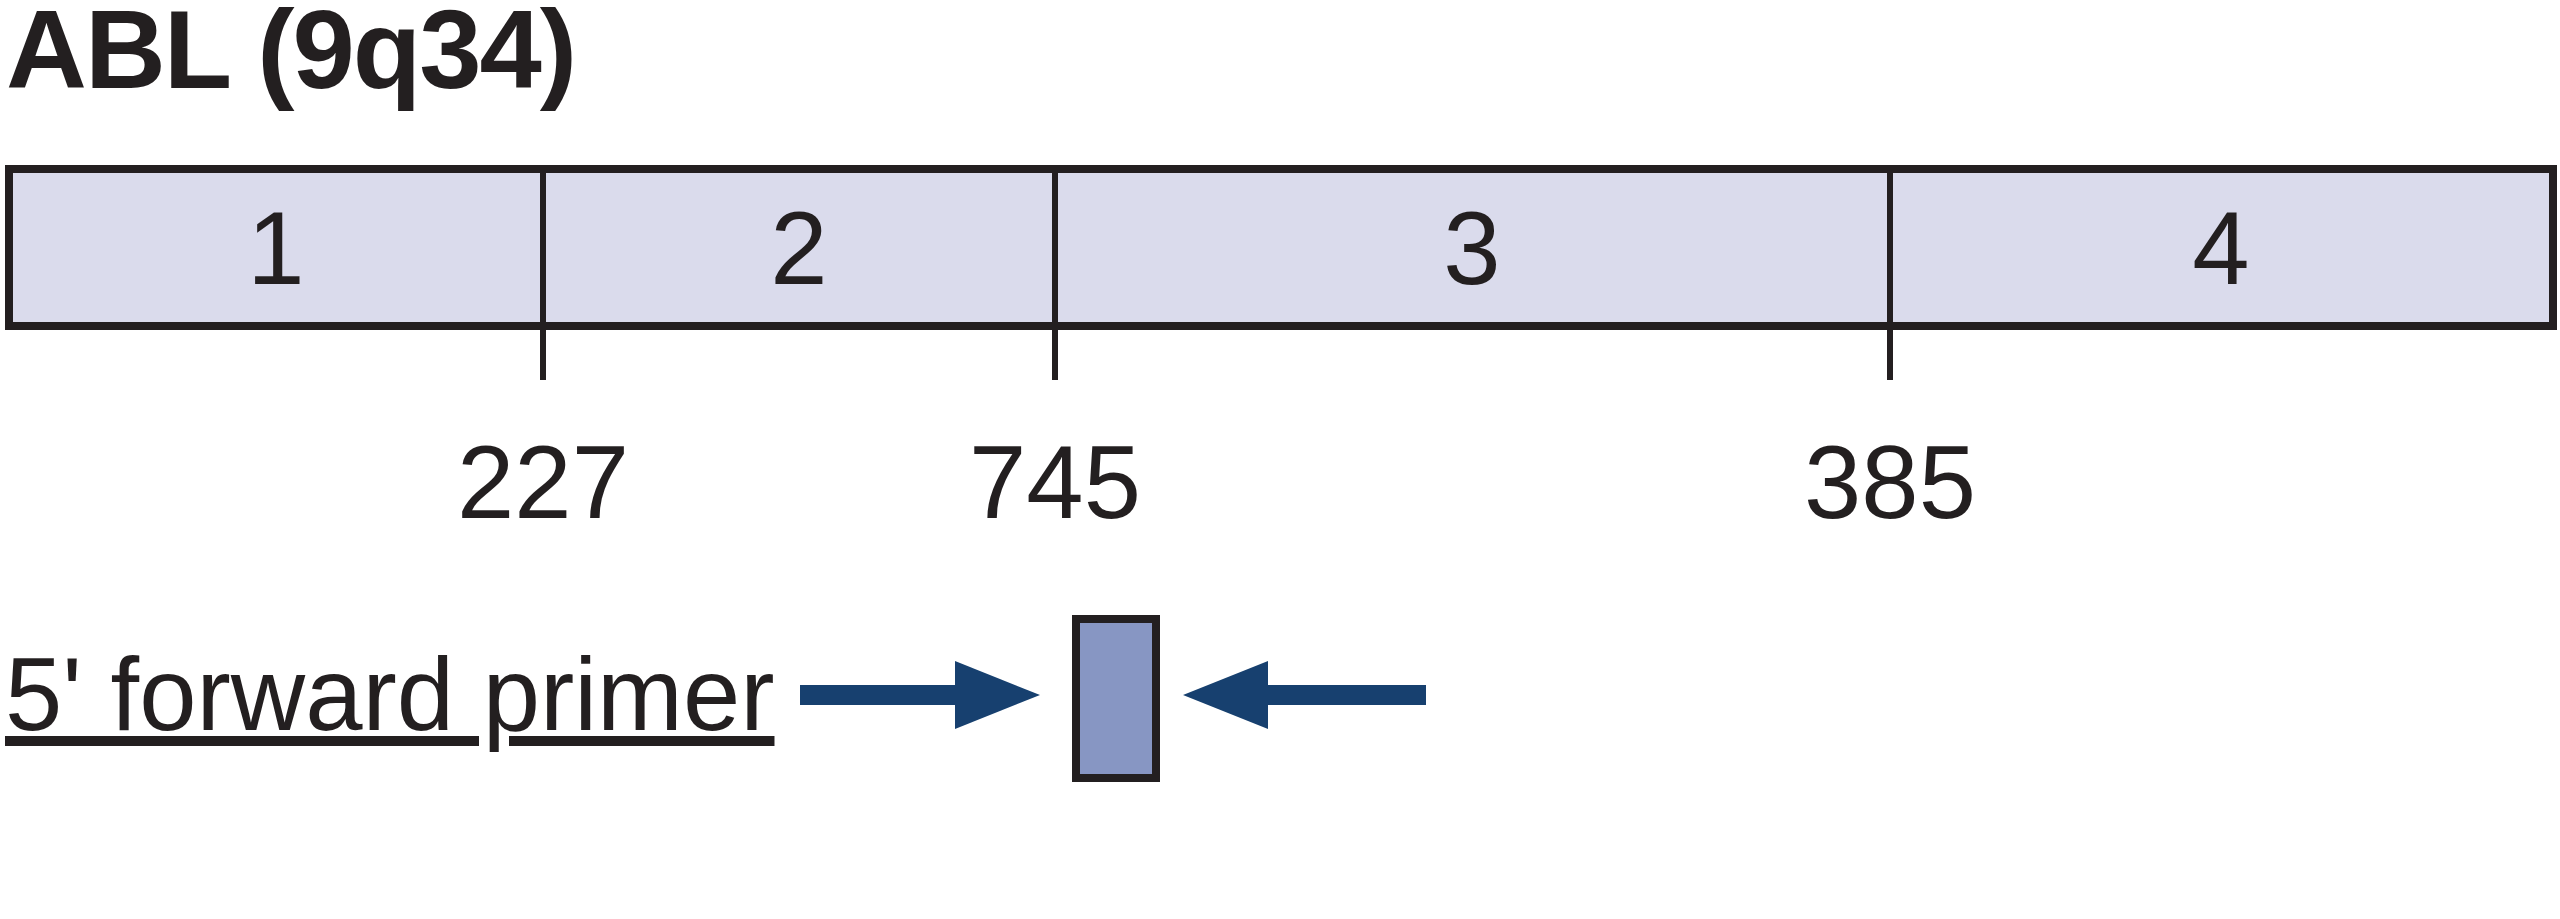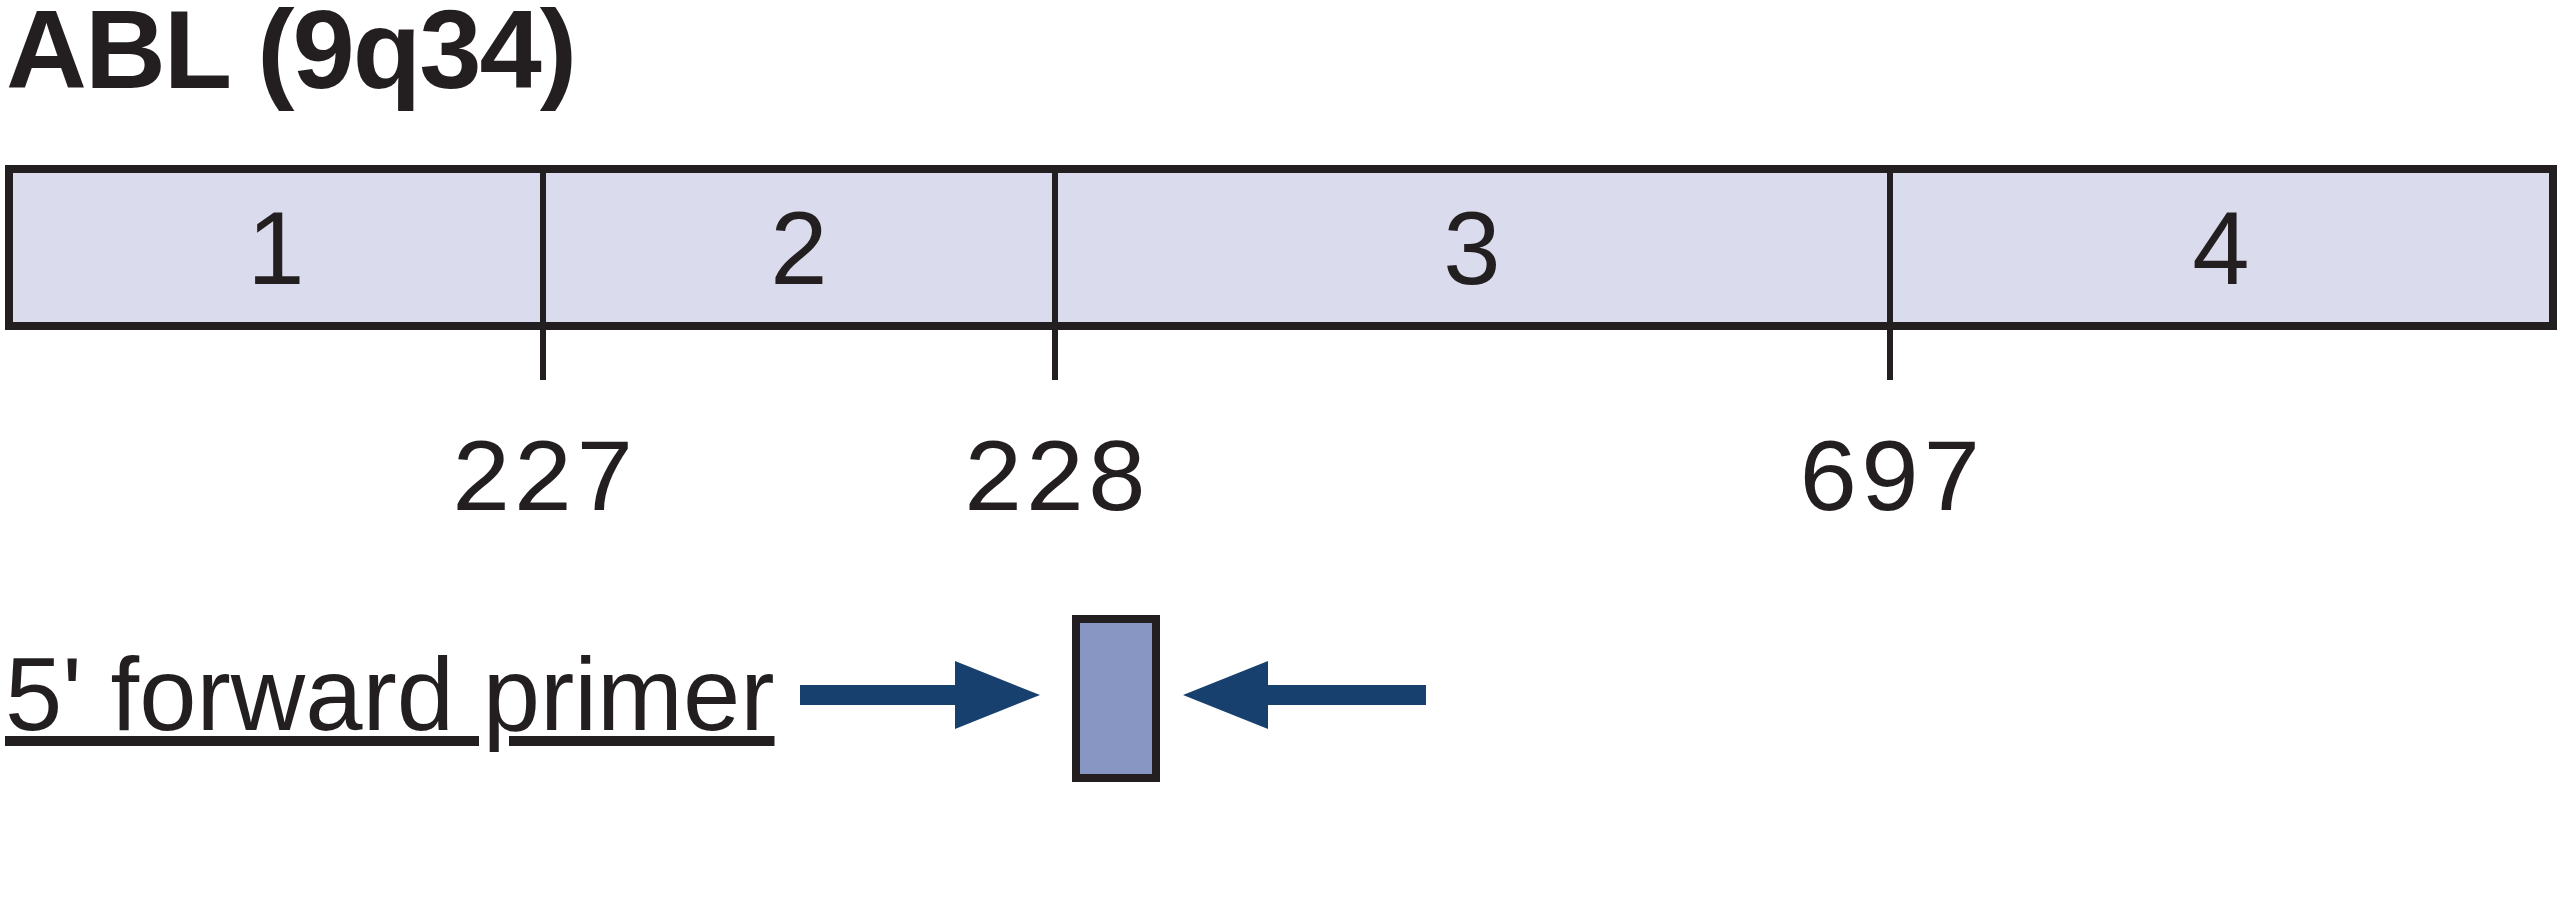--- a/index.html
+++ b/index.html
@@ -60,21 +60,20 @@
     height: 58px;
     background: var(--ink);
   }
   .boundary-label {
     position: absolute;
     top: 431px;
     transform: translateX(-50%);
     font-size: 103px;
     line-height: 1;
     white-space: nowrap;
-    font-family: Liberation Mono, monospace;
   }
   
   .primer-label {
     position: absolute;
     top: 643px;
     font-size: 103px;
     line-height: 1;
     white-space: nowrap;
     text-decoration: underline;
   }
@@ -129,22 +128,22 @@
     <div class="exon-divider" style="left:527px"></div>
     <div class="exon-divider" style="left:1039px"></div>
     <div class="exon-divider" style="left:1874px"></div>
   </div>
 
   <div class="boundary-tick" style="left:540px"></div>
   <div class="boundary-tick" style="left:1052px"></div>
   <div class="boundary-tick" style="left:1887px"></div>
 
   <div class="boundary-label" style="left:543px">227</div>
-  <div class="boundary-label" style="left:1055px">228</div>
-  <div class="boundary-label" style="left:1890px">697</div>
+  <div class="boundary-label" style="left:1055px">745</div>
+  <div class="boundary-label" style="left:1890px">385</div>
 
   <div class="primer-label" style="left:5px">5' forward primer</div>
 
   <div>
     <div class="arrow-shaft" style="left:800px;width:158px"></div>
     <div class="arrow-head right" style="left:955px"></div>
   </div>
 
   <div class="probe-marker"></div>
 

